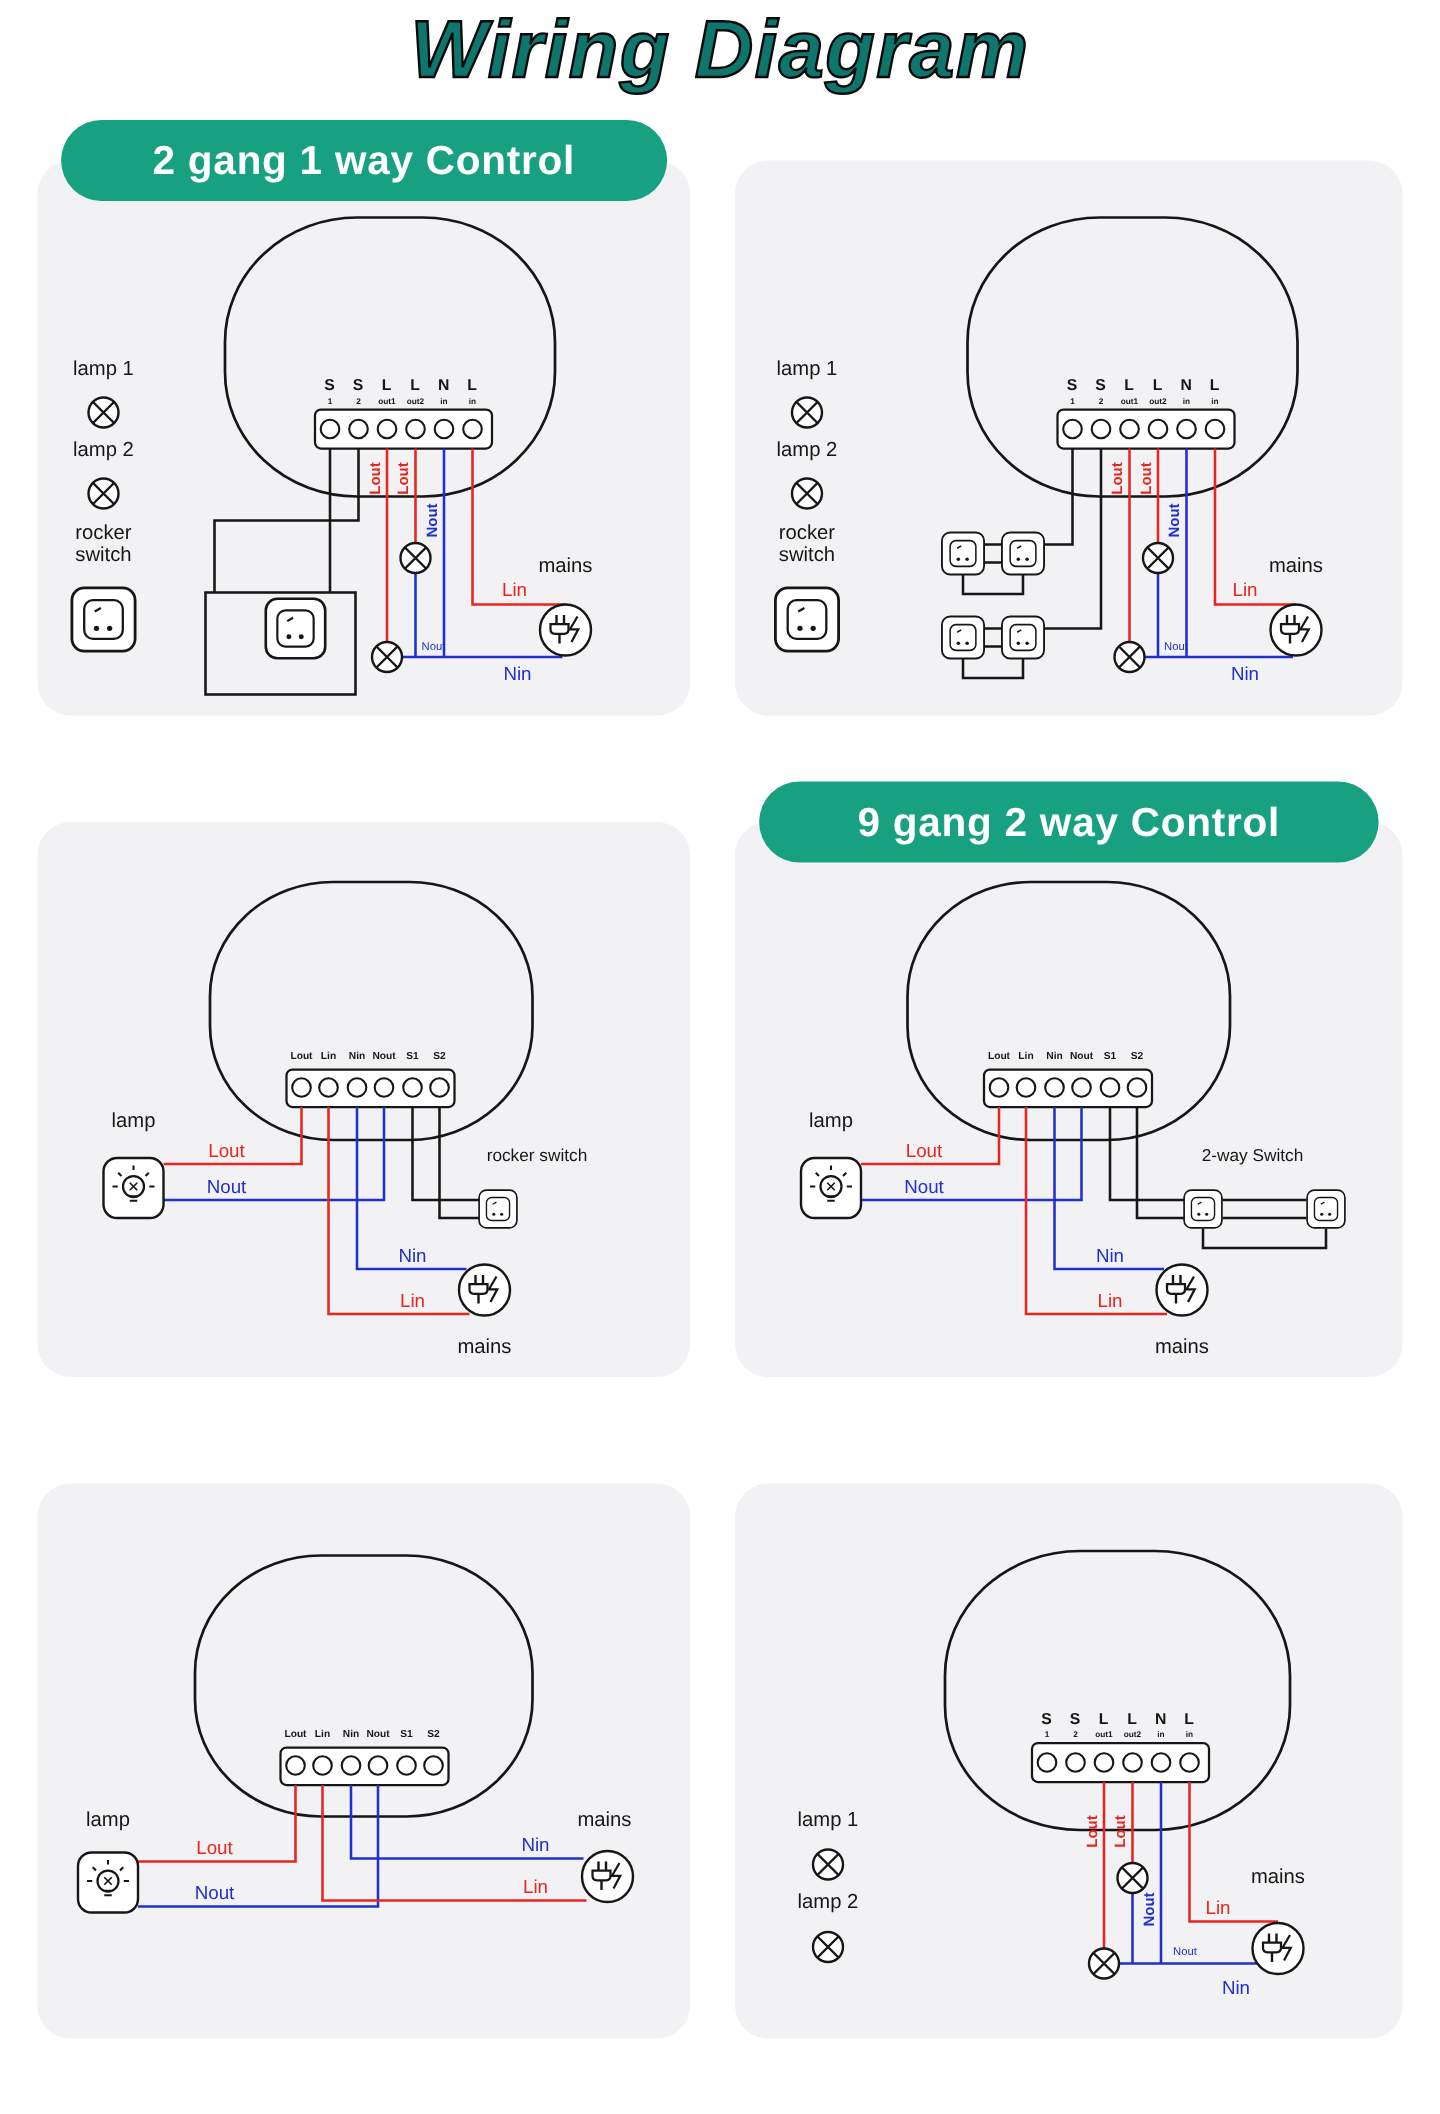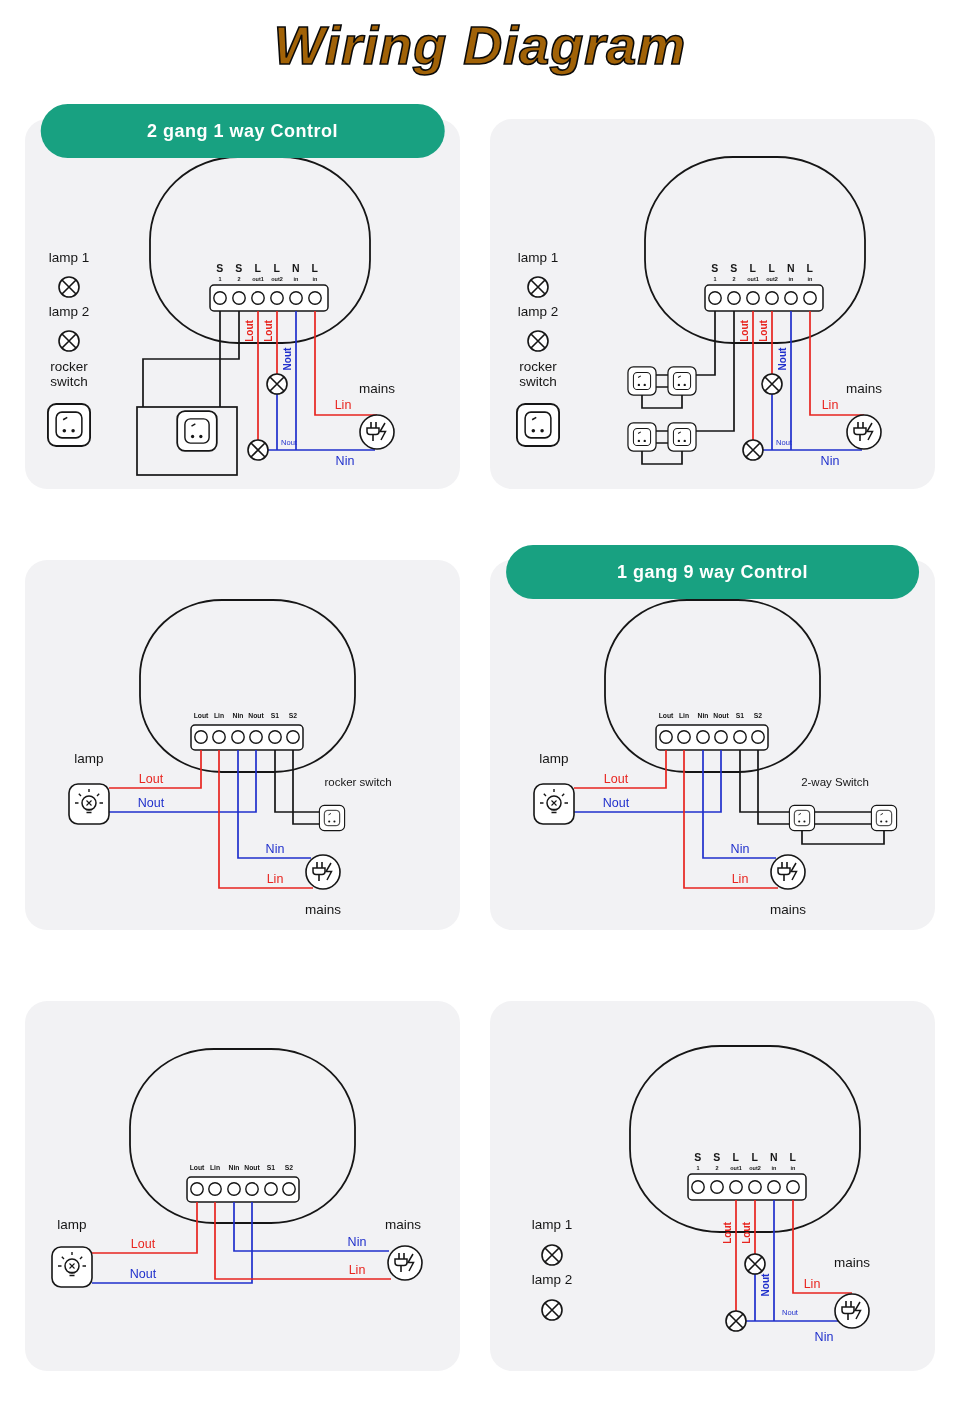--- a/index.html
+++ b/index.html
@@ -1,33 +1,33 @@
 <!DOCTYPE html>
 <html style="--header-green: #18A181; --panel-gray: #F2F2F4; --wire-red: #E8251F; --wire-blue: #2030CC; --ink: #161616;"><head>
 <meta charset="utf-8">
 <style>
   * { margin:0; padding:0; box-sizing:border-box; }
   html,body { background:#fff; }
   body { width:960px; font-family:"Liberation Sans", sans-serif; }
   .page { width:960px; height:1409px; background:#fff; overflow:hidden; position:relative; }
   .title {
-    text-align:center; padding-top:14px; font-size:54px; font-weight:bold; font-style:italic;
-    color:#a16207; -webkit-text-stroke:1.6px #0a0a0a; letter-spacing:1px;
+    text-align:center; padding-top:2px; font-size:54px; font-weight:bold; font-style:italic;
+    color:#0f766e; -webkit-text-stroke:1.6px #0a0a0a; letter-spacing:1px;
   }
   .grid {
     display:grid; grid-template-columns:435px 445px; column-gap:30px; row-gap:44px;
     padding:0 25px; margin-top:16px;
   }
   .panel { position:relative; padding-top:27px; }
   .pill {
-    position:absolute; top:12px; left:50%; transform:translateX(-50%);
+    position:absolute; top:0; left:50%; transform:translateX(-50%);
     width:93%; height:54px; border-radius:27px;
     background:var(--header-green,#18A181); color:#fff;
     display:flex; align-items:center; justify-content:center;
-    font-size:18px; font-weight:bold; z-index:2; letter-spacing:0.5px;
+    font-size:27px; font-weight:bold; z-index:2; letter-spacing:0.5px;
   }
   .panel-bg { background:var(--panel-gray,#F2F2F4); border-radius:22px; height:370px; position:relative; }
   .panel-bg svg { display:block; width:100%; height:100%; }
 
   
   .dev  { fill:none; stroke:var(--ink,#161616); stroke-width:1.8; }
   .blk  { fill:#fff; stroke:var(--ink,#161616); stroke-width:1.5; }
   .wk   { fill:none; stroke:var(--ink,#161616); stroke-width:1.7; }
   .wr   { fill:none; stroke:var(--wire-red,#E8251F); stroke-width:1.7; }
   .wb   { fill:none; stroke:var(--wire-blue,#2030CC); stroke-width:1.7; }
@@ -205,21 +205,21 @@
           <text class="tb" x="126" y="247">Nout</text>
           <text class="tb" x="250" y="293">Nin</text>
           <text class="tr" x="250" y="323">Lin</text>
           <text class="tsw" x="333" y="226">rocker switch</text>
           <text class="tm" x="298" y="354">mains</text>
         </svg>
       </div>
     </div>
 
     <div class="panel">
-      <div class="pill">1 gang 9 way Control</div>
+      <div class="pill">9 gang 2 way Control</div>
       <div class="panel-bg">
         <svg viewBox="0 0 445 370">
           <rect x="115" y="40" width="215" height="172" rx="82" ry="76" class="dev"></rect>
           <text class="tt3" y="158"><tspan x="176">Lout</tspan><tspan x="194">Lin</tspan><tspan x="213">Nin</tspan><tspan x="231">Nout</tspan><tspan x="250">S1</tspan><tspan x="268">S2</tspan></text>
           <rect x="166" y="165" width="112" height="25" rx="4" class="blk"></rect>
           <g>
             <use href="#sym-term" x="176" y="177"></use>
               <use href="#sym-term" x="194" y="177"></use>
               <use href="#sym-term" x="213" y="177"></use>
               <use href="#sym-term" x="231" y="177"></use>

